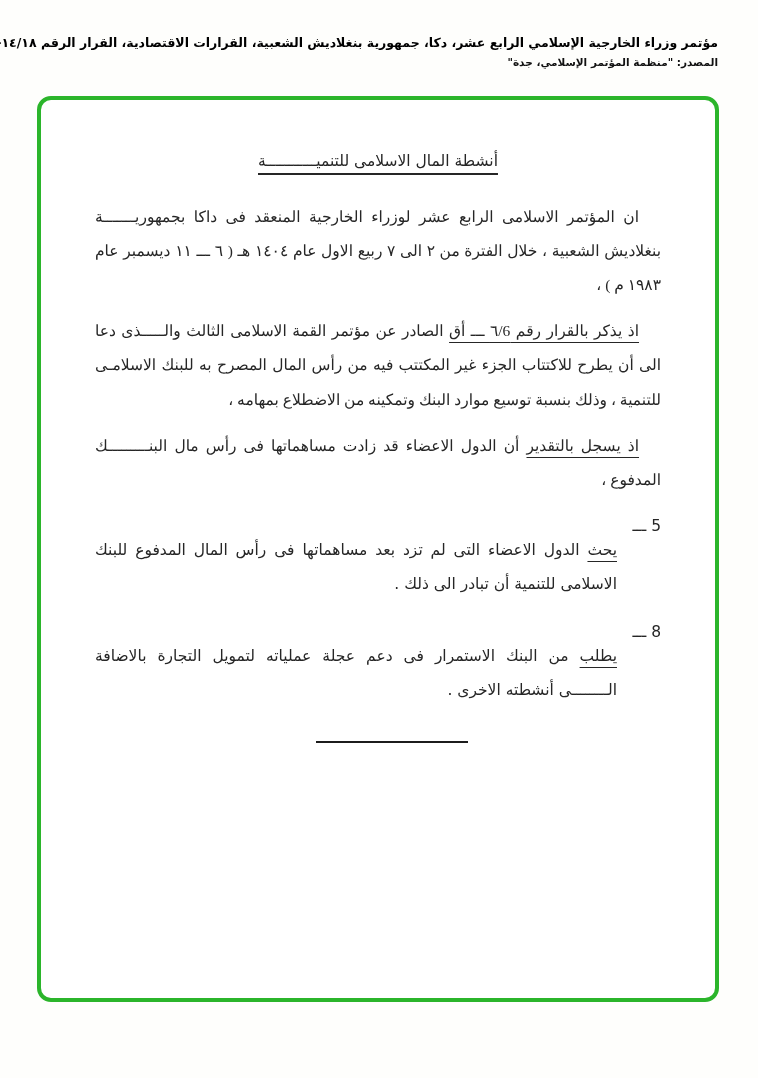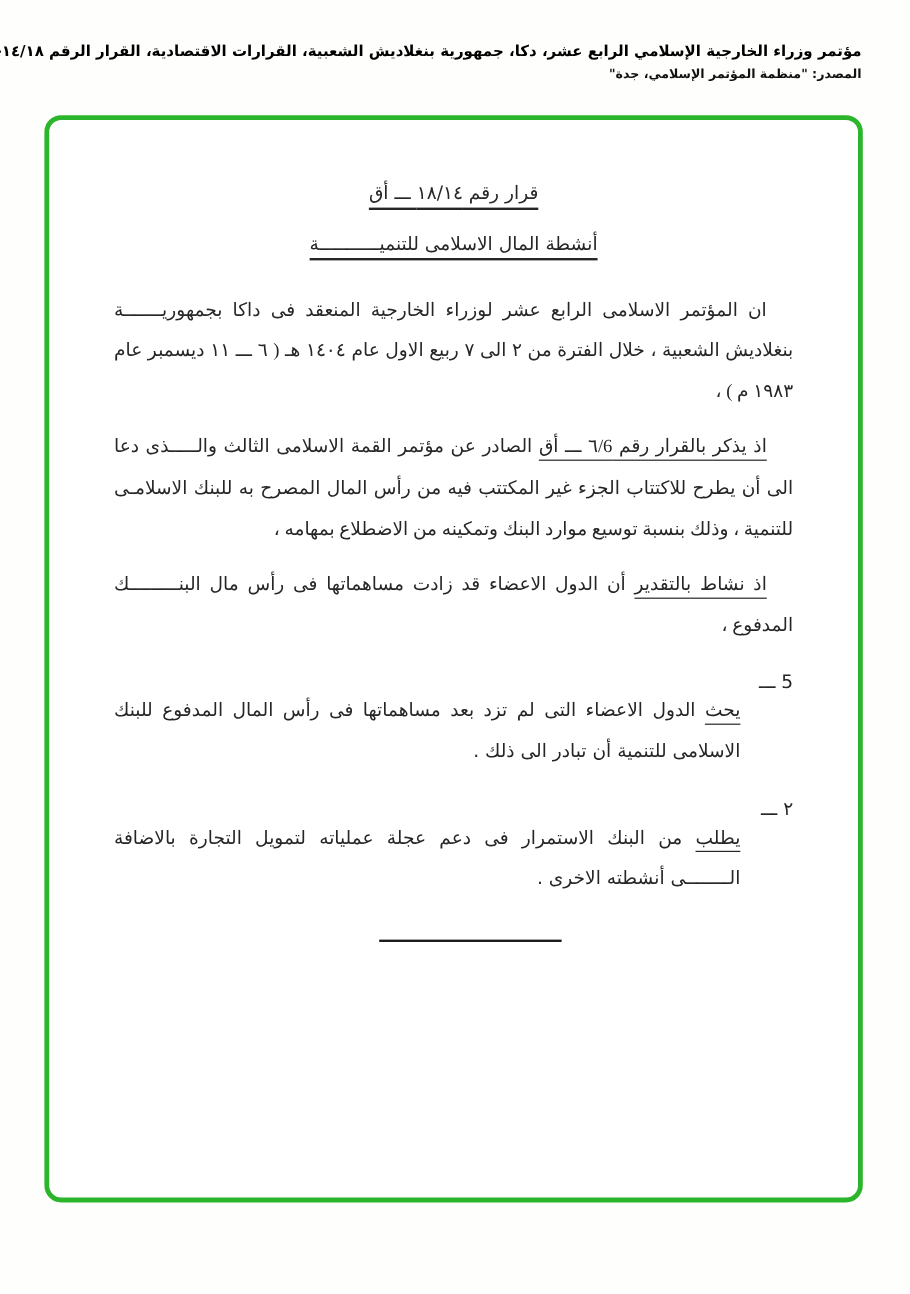--- a/index.html
+++ b/index.html
@@ -119,57 +119,54 @@
 <div class="page">
 
   <div class="header">
     <div class="header-line1">مؤتمر وزراء الخارجية الإسلامي الرابع عشر، دكا، جمهورية بنغلاديش الشعبية، القرارات الاقتصادية، القرار الرقم ١٤/١٨-أق</div>
     <div class="header-line2">المصدر: "منظمة المؤتمر الإسلامي، جدة"</div>
   </div>
 
   <div class="doc-frame" style="border-color: rgb(43, 181, 43);">
     <div class="doc-content">
 
-      <div class="doc-title">
-        <span class="u">قرار رقم ١٨/١٤ ـــ أق</span>
-      </div>
 
       <div class="doc-subtitle">
         <span class="u">أنشطة المال الاسلامى للتنميـــــــــــة</span>
       </div>
 
       <p class="para">
         <span class="lead"></span>
         <span>ان المؤتمر الاسلامى الرابع عشر لوزراء الخارجية المنعقد فى داكا بجمهوريـــــــة بنغلاديش الشعبية ، خلال الفترة من ٢ الى ٧ ربيع الاول عام ١٤٠٤ هـ ( ٦ ـــ ١١ ديسمبر عام ١٩٨٣ م ) ،</span>
       </p>
 
       <p class="para">
         <span class="lead">اذ يذكر بالقرار رقم ٦/6 ـــ أق</span>
         <span>الصادر عن مؤتمر القمة الاسلامى الثالث والـــــذى دعا الى أن يطرح للاكتتاب الجزء غير المكتتب فيه من رأس المال المصرح به للبنك الاسلامـى للتنمية ، وذلك بنسبة توسيع موارد البنك وتمكينه من الاضطلاع بمهامه ،</span>
       </p>
 
 
       <p class="para">
-        <span class="lead">اذ نشاط بالتقدير</span>
+        <span class="lead">اذ يسجل بالتقدير</span>
         <span>أن الدول الاعضاء قد زادت مساهماتها فى رأس مال البنـــــــــك المدفوع ،</span>
       </p>
 
 
       <div class="items">
 
         <div class="item">
           <span class="item-num">5 ـــ</span>
           <span class="item-text">
             <span class="lead">يحث</span>
             <span>الدول الاعضاء التى لم تزد بعد مساهماتها فى رأس المال المدفوع للبنك الاسلامى للتنمية أن تبادر الى ذلك .</span>
           </span>
         </div>
 
         <div class="item">
-          <span class="item-num">٢ ـــ</span>
+          <span class="item-num">8 ـــ</span>
           <span class="item-text">
             <span class="lead">يطلب</span>
             <span>من البنك الاستمرار فى دعم عجلة عملياته لتمويل التجارة بالاضافة الــــــــى أنشطته الاخرى .</span>
           </span>
         </div>
 
       </div>
 
       <hr class="sign-line">
 

